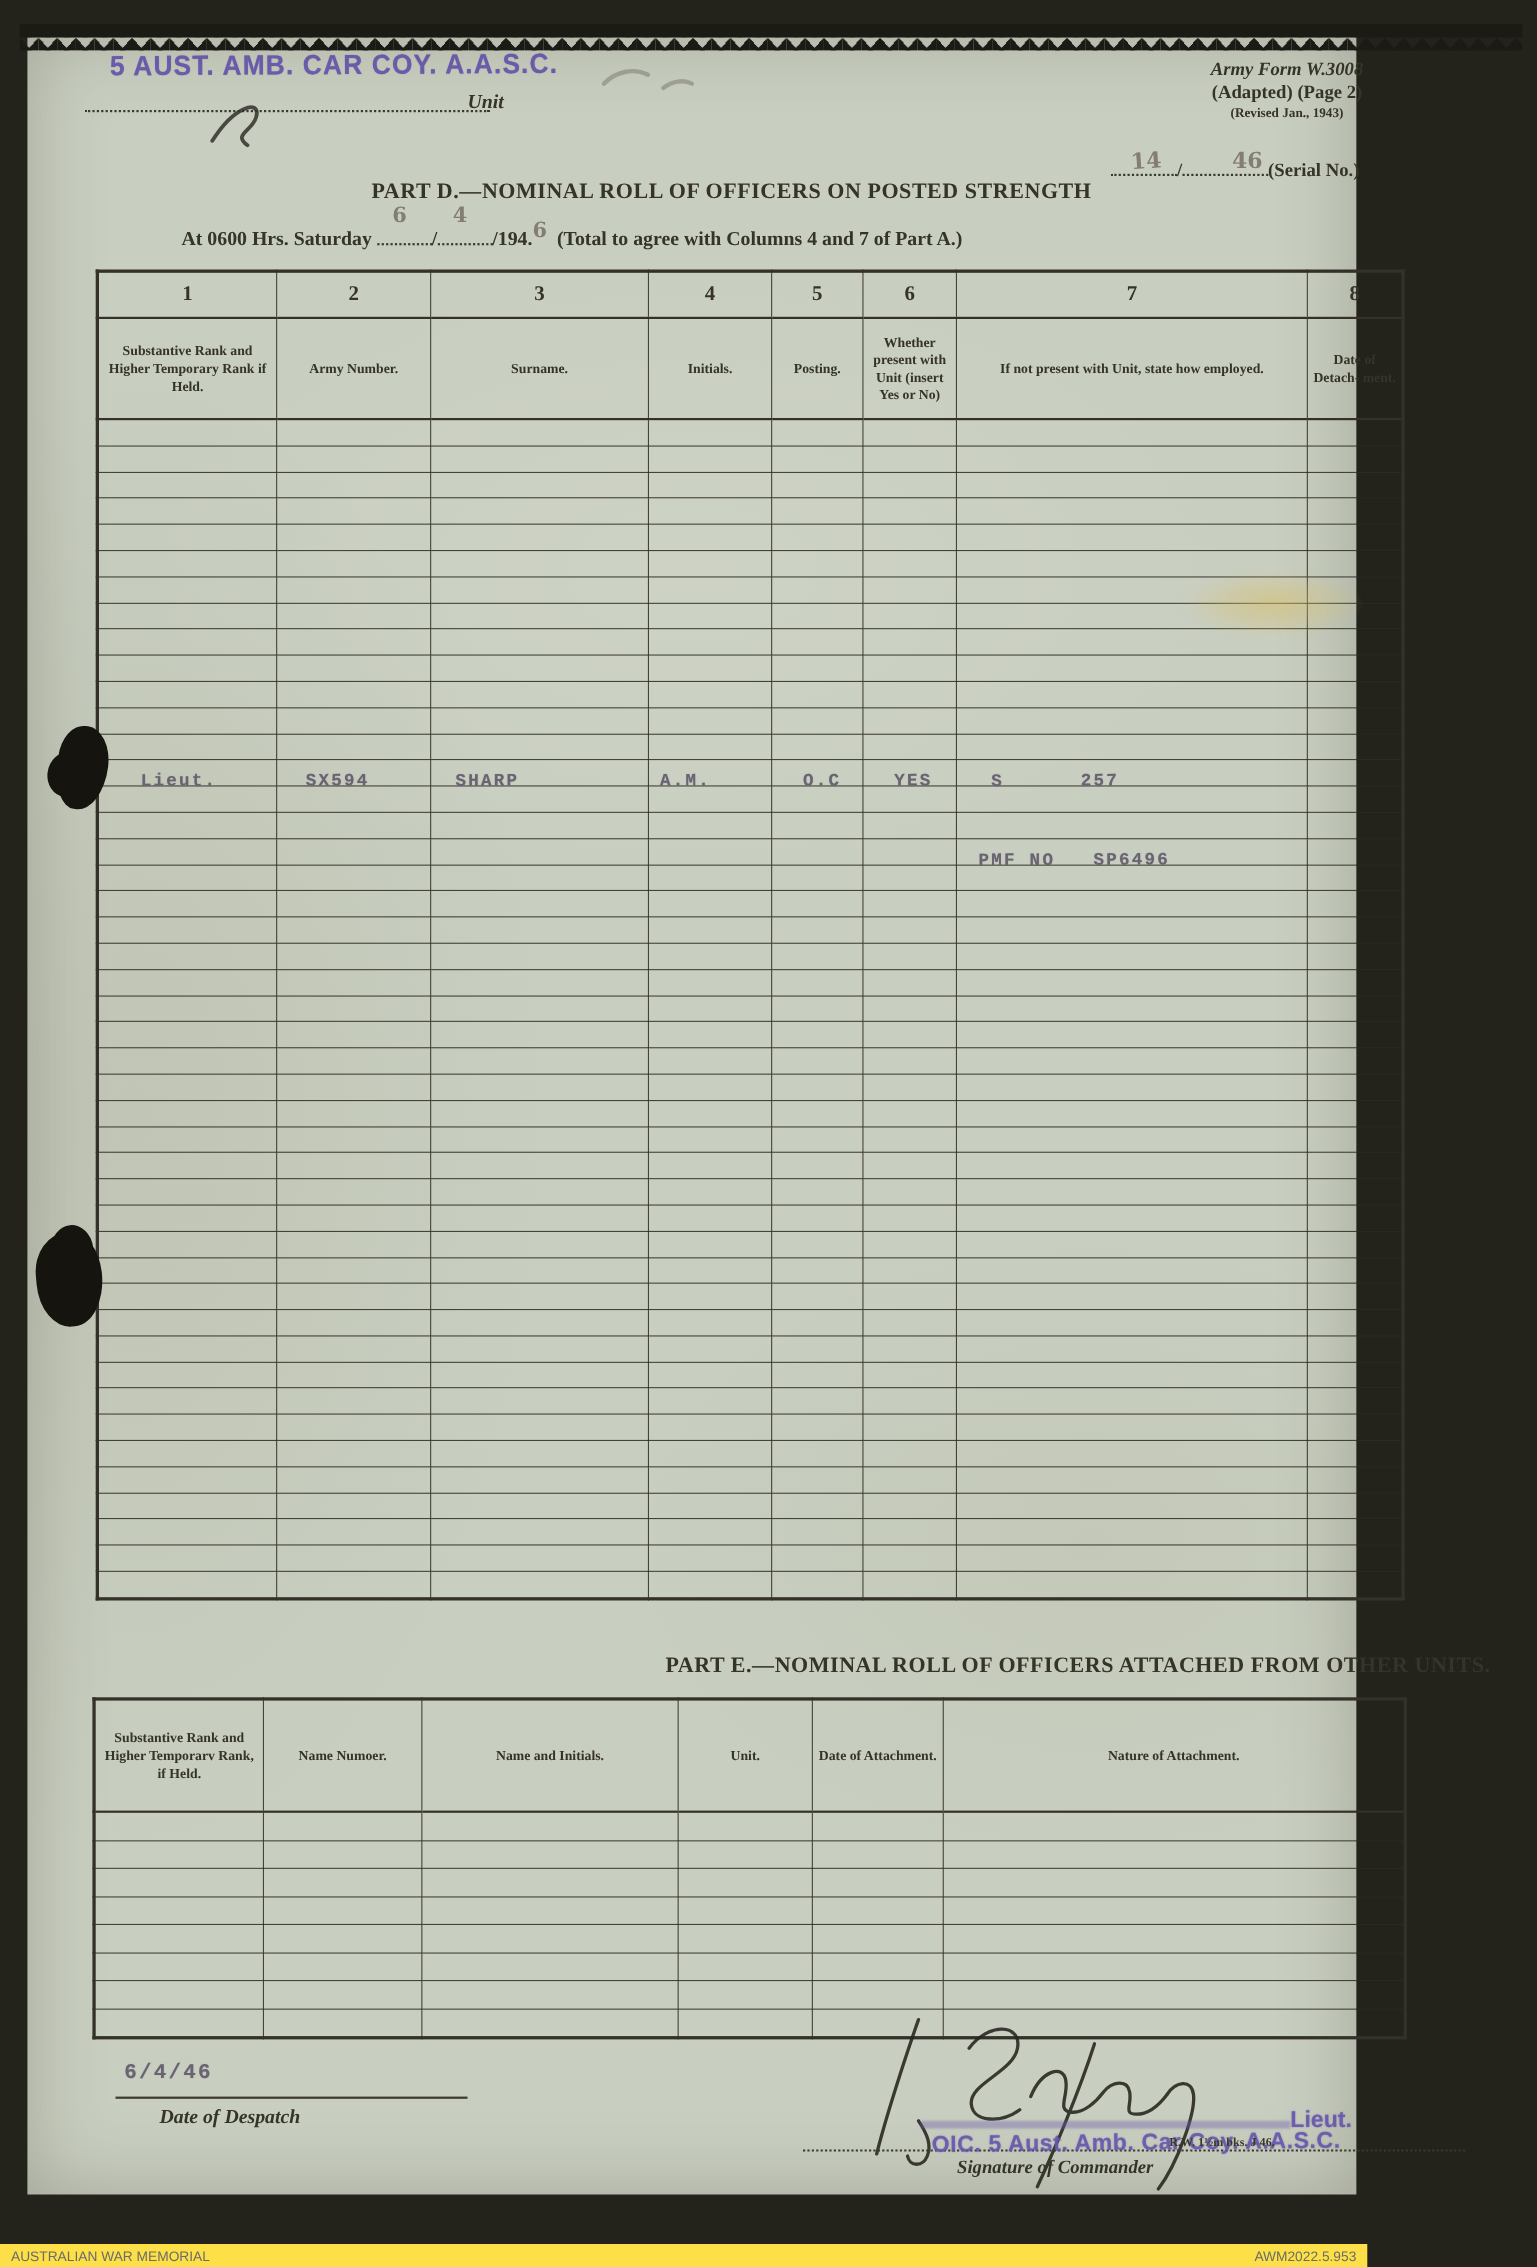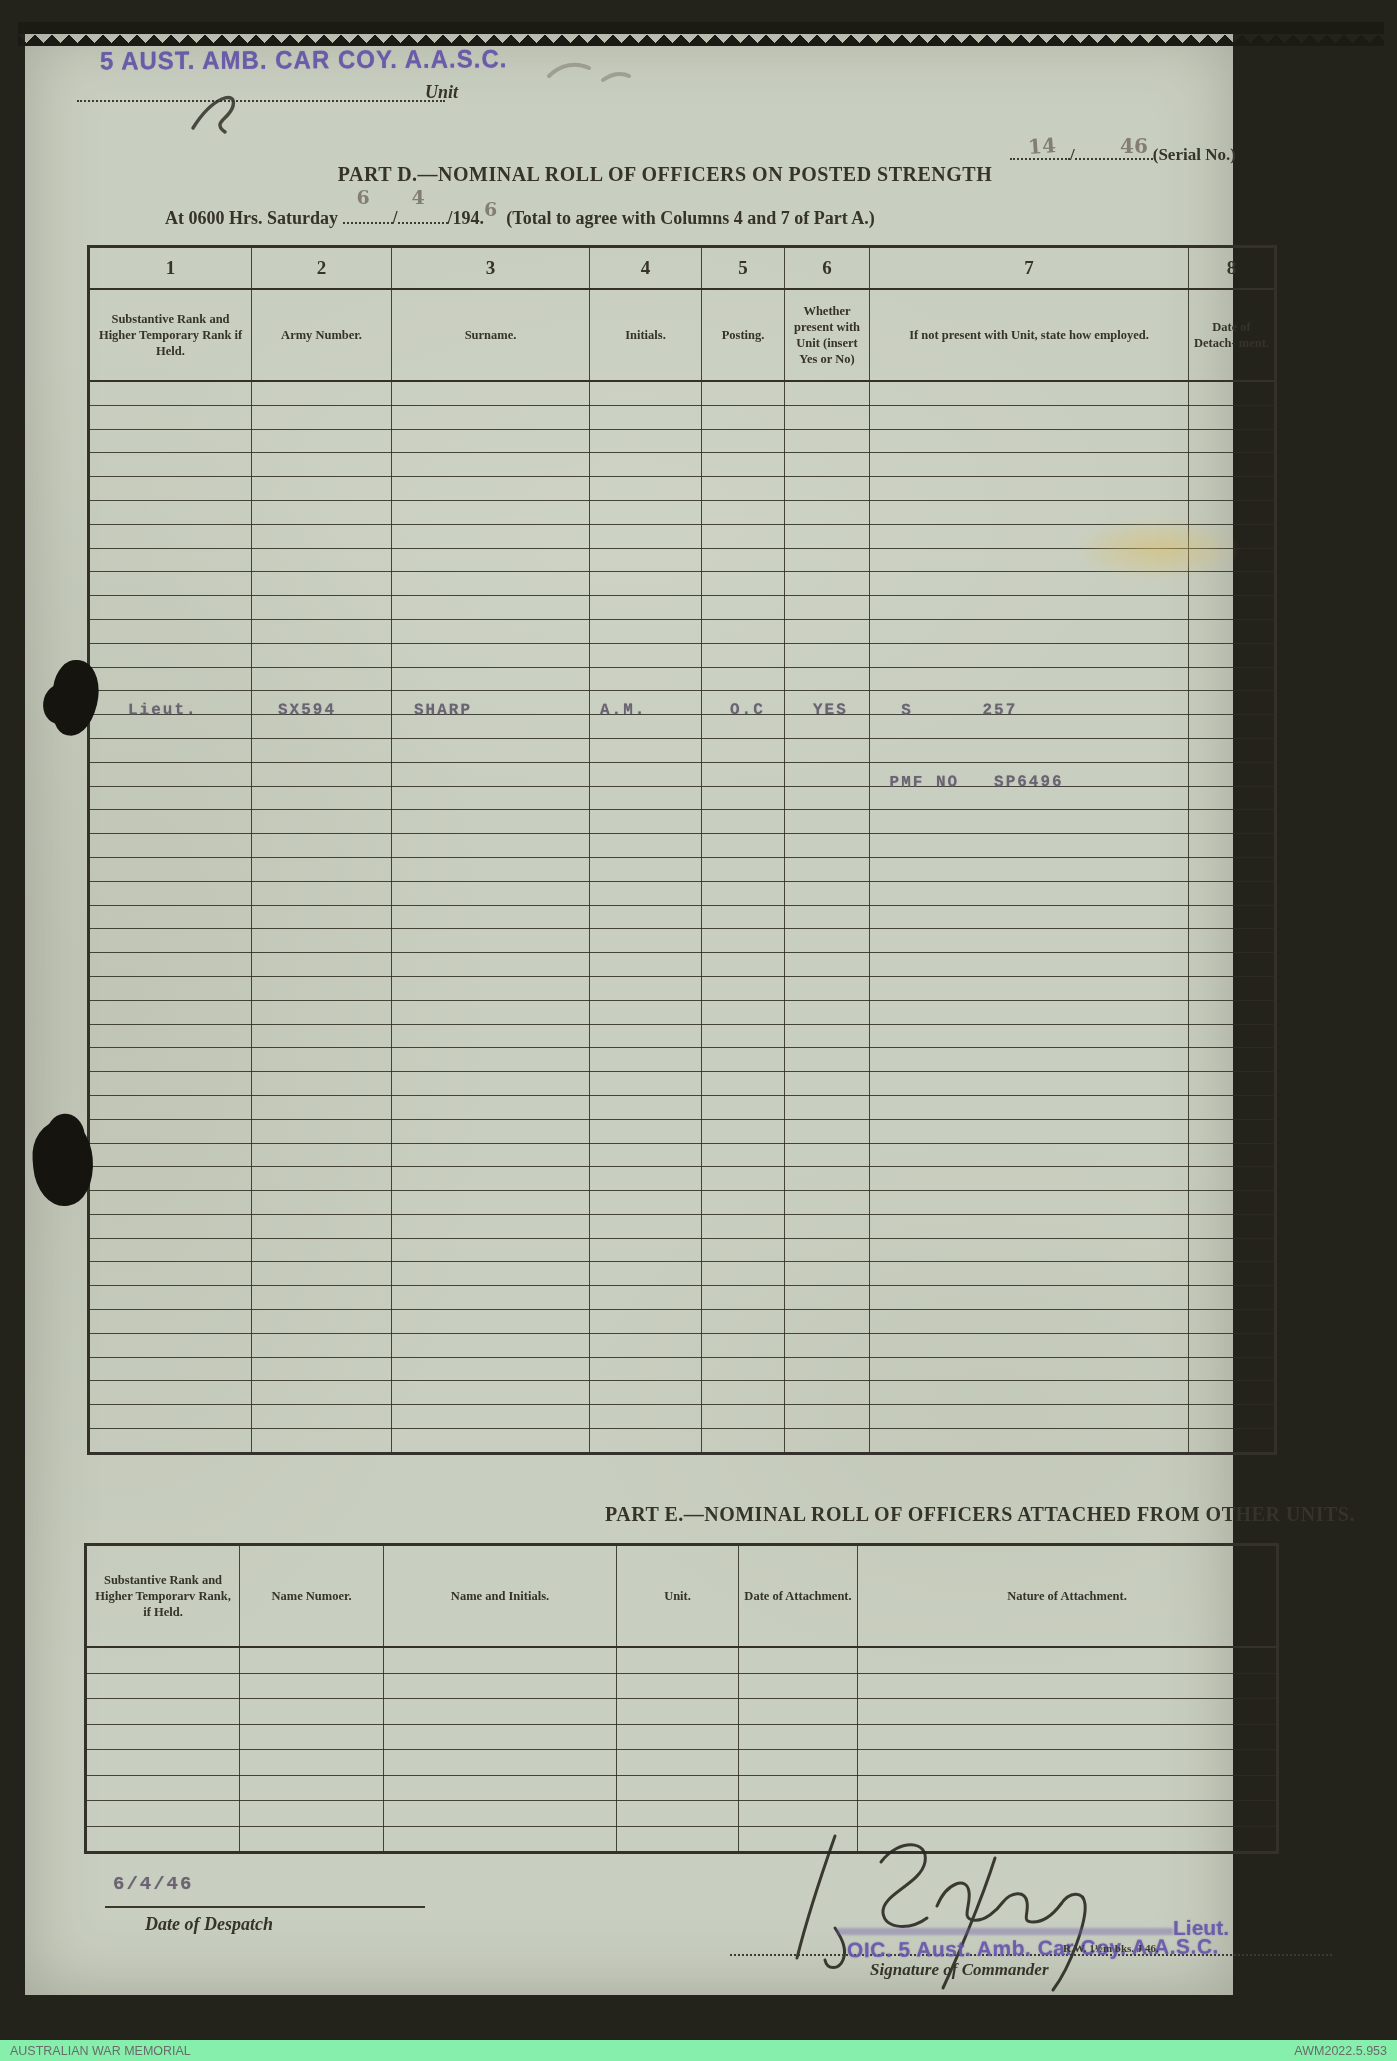--- a/index.html
+++ b/index.html
@@ -88,34 +88,39 @@
   
   .hole{position:absolute;background:#15140e;}
   .hole1{left:52px;top:660px;width:46px;height:76px;border-radius:48% 52% 55% 45% / 42% 48% 58% 52%;transform:rotate(7deg);}
   .hole1::after{content:"";position:absolute;left:-8px;top:26px;width:34px;height:40px;background:#15140e;border-radius:50%;}
   .hole2{left:33px;top:1120px;width:60px;height:86px;border-radius:55% 45% 50% 50% / 45% 50% 55% 50%;transform:rotate(-5deg);}
   .hole2::after{content:"";position:absolute;left:16px;top:-6px;width:38px;height:44px;background:#15140e;border-radius:50%;}
   .stain{position:absolute;left:1075px;top:518px;width:165px;height:62px;border-radius:50%;
          background:radial-gradient(closest-side, rgba(216,190,105,.55), rgba(216,190,105,.25) 60%, transparent);
          filter:blur(3px);}
   
-  .caption{position:absolute;left:0;bottom:0;width:1397px;height:21px;background:#86efac;
+  .caption{position:absolute;left:0;bottom:0;width:1243px;height:21px;background:#fde047;
          font-family:"Liberation Sans",sans-serif;font-size:12.5px;color:#6b6b6b;
          display:flex;justify-content:space-between;align-items:center;padding:0 10px;box-sizing:border-box;}
 </style>
 </head>
 <body>
 
 <div class="scan">
   <div class="paper">
 
     <div class="unit-stamp">5 AUST. AMB. CAR COY. A.A.S.C.</div>
     <div class="unit-line"></div>
     <div class="unit-label">Unit</div>
 
+    <div class="form-block">
+      <div class="form-l1">Army Form W.3008</div>
+      <div class="form-l2">(Adapted)  (Page 2)</div>
+      <div class="form-l3">(Revised Jan., 1943)</div>
+    </div>
 
     <div class="serial-wrap">
       <span class="dotseg" style="width:60px"></span><span>/</span><span class="dotseg" style="width:78px"></span><span>(Serial No.)</span>
       <span class="pencil serial-n1">14</span>
       <span class="pencil serial-n2">46</span>
     </div>
 
     <svg class="squiggle-svg" width="92" height="56" viewBox="0 0 92 56">
       <path d="M10,42 C30,10 54,4 50,20 C47,33 28,36 42,46" fill="none" stroke="#33312c" stroke-width="3.5" stroke-linecap="round" opacity=".85"></path>
     </svg>

